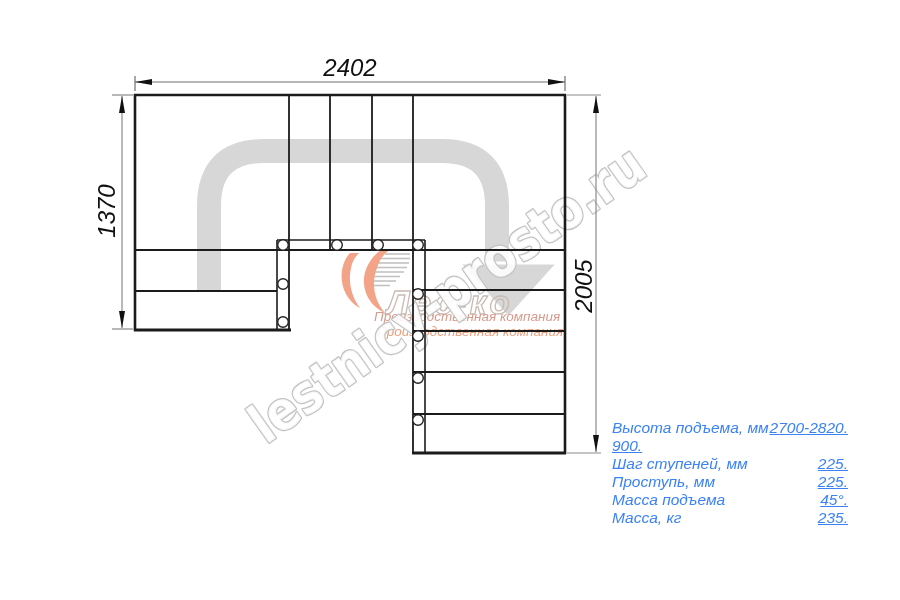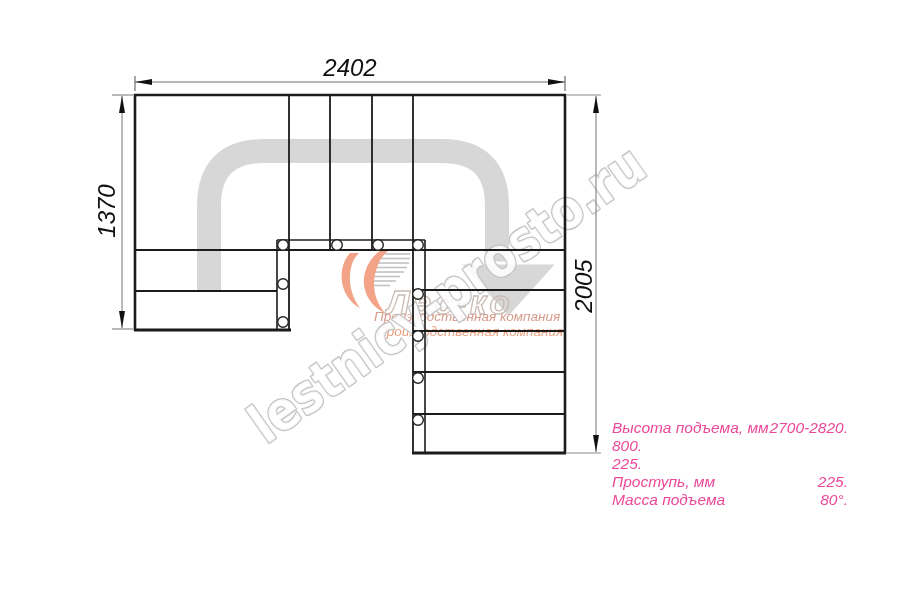--- a/index.html
+++ b/index.html
@@ -3,24 +3,24 @@
 <meta charset="utf-8">
 <style>
   html,body{margin:0;padding:0;}
   body{
     width:900px;height:600px;position:relative;background:#ffffff;
     font-family:"Liberation Sans", sans-serif;overflow:hidden;
   }
   #drawing{position:absolute;left:0;top:0;}
   .specs{
     position:absolute;left:612px;top:419px;width:236px;
-    font-style:italic;font-size:15.5px;line-height:18px;color:#ec4899;
+    font-style:italic;font-size:15.5px;line-height:18px;color:#3b82f6;
   }
   .spec-row{display:flex;justify-content:space-between;}
-  .spec-row .value{text-align:center;white-space:nowrap;}
+  .spec-row .value{text-align:center;white-space:nowrap;text-decoration:underline;}
   .dim-text{
     font-family:"Liberation Sans", sans-serif;
     font-style:italic;font-size:24px;fill:#111111;
   }
   .wm-big{
     font-family:"DejaVu Sans", sans-serif;font-weight:bold;
   }
   .logo-word{
     font-family:"Liberation Sans", sans-serif;
     font-style:italic;font-weight:bold;font-size:33px;letter-spacing:3px;
@@ -131,26 +131,31 @@
     <text transform="translate(592,286) rotate(-90)" text-anchor="middle" class="dim-text">2005</text>
   </g>
 </svg>
 
 <div class="specs">
   <div class="spec-row">
     <span class="label">Высота подъема, мм</span>
     <span class="value">2700-2820.</span>
   </div>
   <div class="spec-row">
-    <span class="value">800.</span>
+    <span class="value">900.</span>
   </div>
   <div class="spec-row">
+    <span class="label">Шаг ступеней, мм</span>
     <span class="value">225.</span>
   </div>
   <div class="spec-row">
     <span class="label">Проступь, мм</span>
     <span class="value">225.</span>
   </div>
   <div class="spec-row">
     <span class="label">Масса подъема</span>
-    <span class="value">80°.</span>
+    <span class="value">45°.</span>
+  </div>
+  <div class="spec-row">
+    <span class="label">Масса, кг</span>
+    <span class="value">235.</span>
   </div>
 </div>
 
 </body></html>

